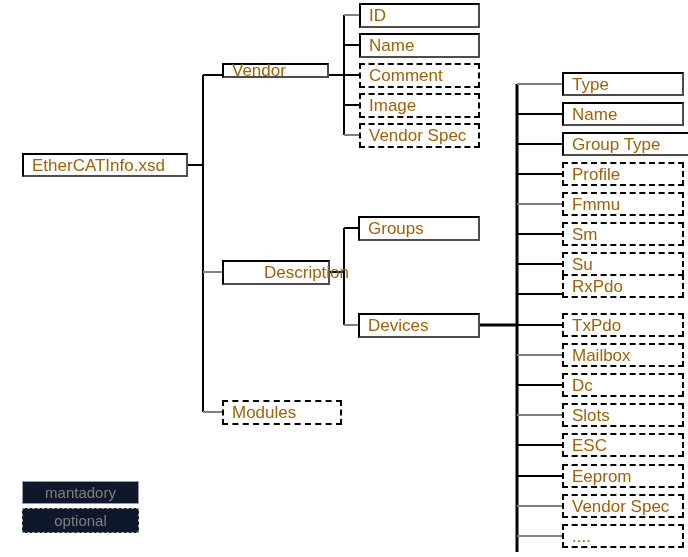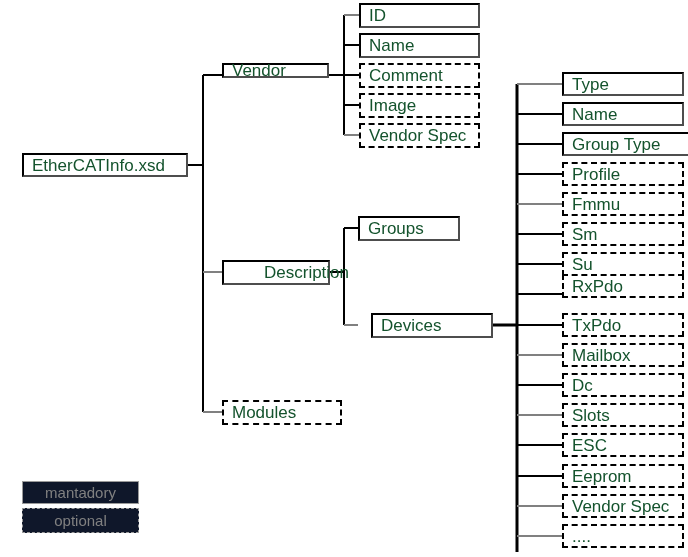--- a/index.html
+++ b/index.html
@@ -22,21 +22,21 @@
     width: 688px;
     height: 557px;
     pointer-events: none;
   }
   .node {
     position: absolute;
     box-sizing: border-box;
     background: #ffffff;
     display: flex;
     align-items: center;
-    color: #14532d;
+    color: #a16207;
     font-size: 17px;
     line-height: 1;
     padding-left: 8px;
     white-space: nowrap;
     letter-spacing: 0px;
   }
   .node.solid {
     border: 2px solid #000000;
     border-right-color: #4d4d4d;
     border-bottom-color: #4d4d4d;
@@ -134,24 +134,24 @@
   <div class="node dashed" style="left:359px; top:63px; width:121px; height:25px;">
     <span>Comment</span>
   </div>
   <div class="node dashed" style="left:359px; top:93px; width:121px; height:25px;">
     <span>Image</span>
   </div>
   <div class="node dashed" style="left:359px; top:123px; width:121px; height:25px;">
     <span>Vendor Spec</span>
   </div>
 
-  <div class="node solid" style="left:358px; top:216px; width:102px; height:25px;">
+  <div class="node solid" style="left:358px; top:216px; width:122px; height:25px;">
     <span>Groups</span>
   </div>
-  <div class="node solid" style="left:358px; top:313px; width:122px; height:25px;margin-left:13px;">
+  <div class="node solid" style="left:358px; top:313px; width:122px; height:25px;">
     <span>Devices</span>
   </div>
 
   <div class="node solid" style="left:562px; top:72px; width:122px; height:24px;">
     <span>Type</span>
   </div>
   <div class="node solid" style="left:562px; top:102px; width:122px; height:24px;">
     <span>Name</span>
   </div>
   <div class="node solid" style="left:562px; top:132px; width:147px; height:24px;">

